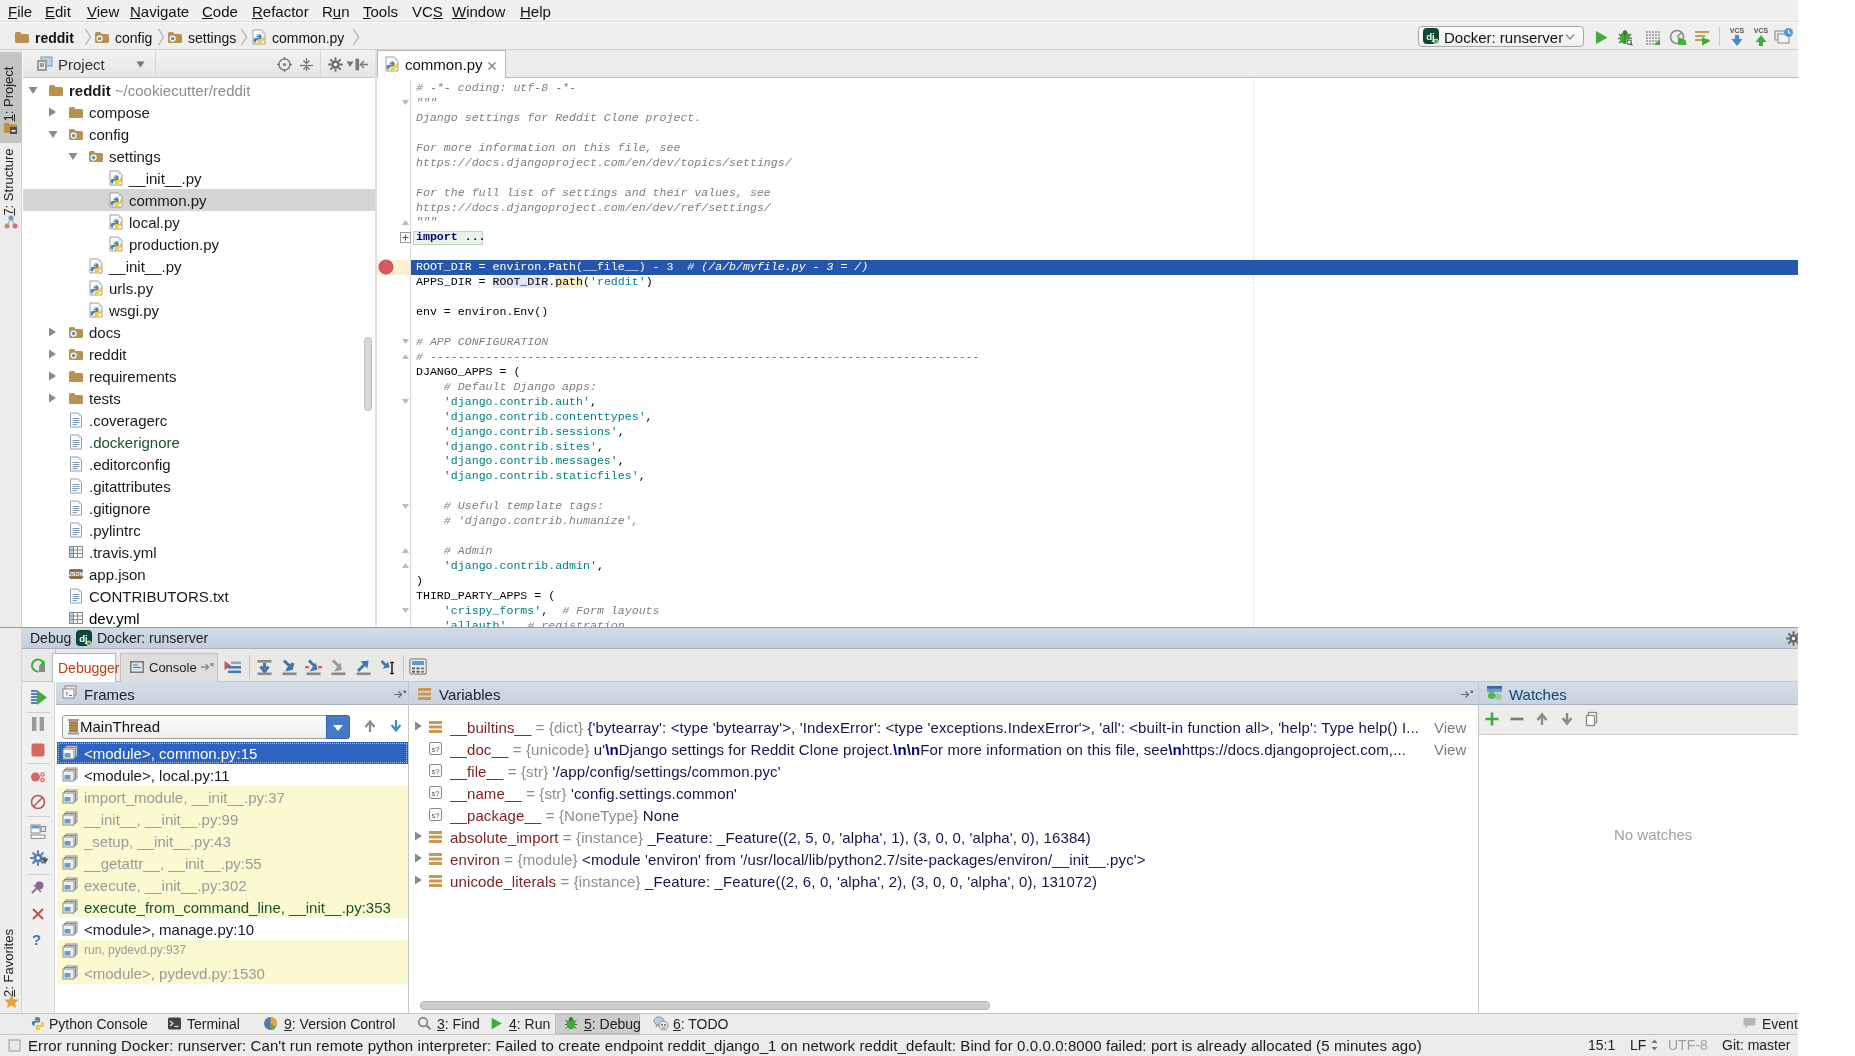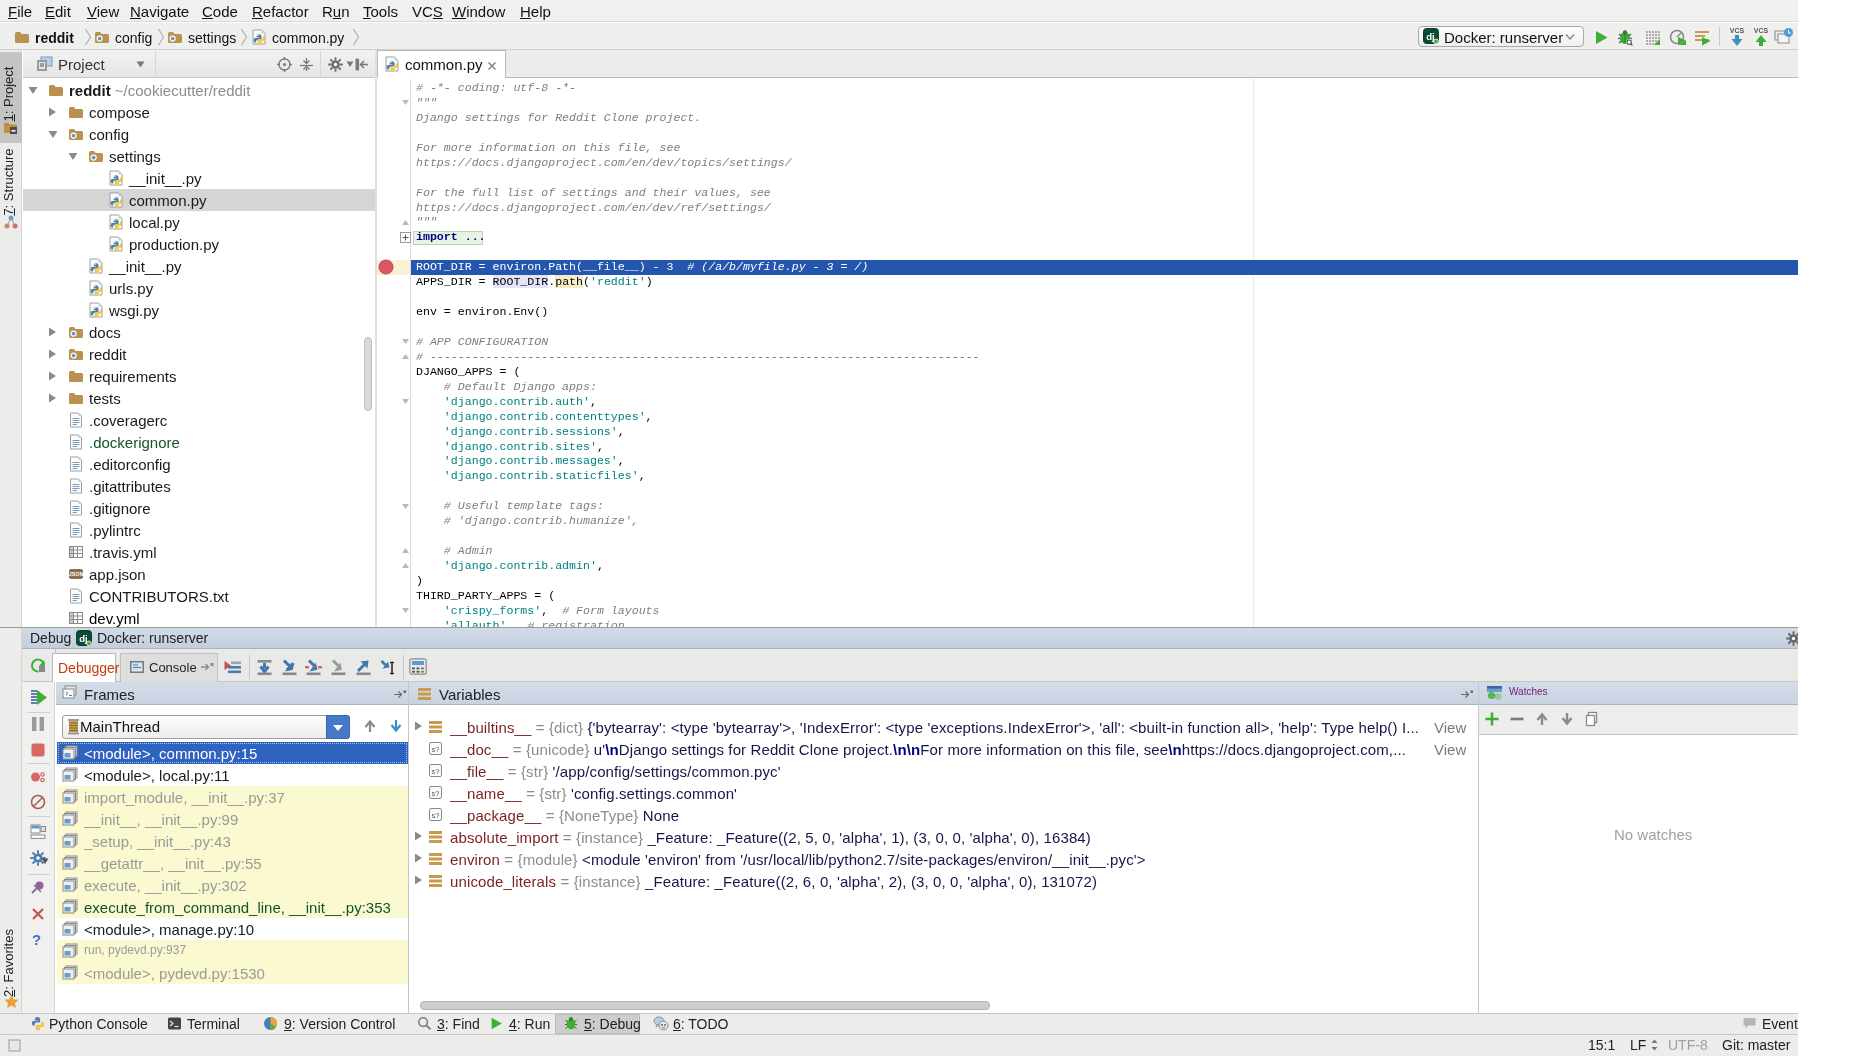--- a/index.html
+++ b/index.html
@@ -905,21 +905,21 @@
 <div class="a" style="left:450px;top:873px;width:1020px;height:18px;overflow:hidden;font-size:15px;letter-spacing:0.12px;color:#16164a;white-space:nowrap"><span class="vname">unicode_literals</span><span class="vtype"> = </span><span class="vtype">{instance}</span><span class="nbsp"> </span>_Feature: _Feature((2, 6, 0, 'alpha', 2), (3, 0, 0, 'alpha', 0), 131072)</div>
 <div class="a" style="left:420px;top:1001px;width:570px;height:9px;background:#cdcdcb;border:1px solid #b5b5b3;border-radius:4px"></div>
 <div class="a" style="left:1479px;top:682px;width:353px;height:23px;background:linear-gradient(#d4dce8,#c8d2e0);border-bottom:1px solid #a8b2c0"></div>
 <svg class="a" style="left:1486px;top:685px" width="17" height="16" viewBox="0 0 17 16">
       <rect x="1" y="1" width="15" height="6" fill="#6a9ec9"></rect>
       <rect x="1" y="1" width="15" height="2.6" fill="#3a66a8"></rect>
       <circle cx="5.5" cy="10.5" r="3.6" fill="#3fae37" opacity="0.85"></circle>
       <circle cx="12" cy="11.5" r="3.6" fill="#8fc98f" opacity="0.85"></circle>
       <line x1="8.5" y1="10.5" x2="9.5" y2="11" stroke="#555"></line>
     </svg>
-<div class="a" style="left:1509px;top:686px;font-size:10px;color:#701a75">Watches</div>
+<div class="a" style="left:1509px;top:686px;font-size:15px;color:#0c4a6e">Watches</div>
 <svg class="a" style="left:1814px;top:690px" width="12" height="9" viewBox="0 0 12 9">
       <path d="M0 4.5 L7 4.5 M4.5 1.5 L7.5 4.5 L4.5 7.5" stroke="#6a6a6a" stroke-width="1.2" fill="none"></path>
       <rect x="9.5" y="0.5" width="2.5" height="2.5" fill="#6a6a6a"></rect>
     </svg>
 <div class="a" style="left:1479px;top:705px;width:353px;height:30px;background:#ededec;border-bottom:1px solid #c6c6c4"></div>
 <svg class="a" style="left:1484px;top:711px" width="16" height="16" viewBox="0 0 16 16">
       <path d="M8 1.5 L8 14.5 M1.5 8 L14.5 8" stroke="#3fae37" stroke-width="2.6"></path>
     </svg>
 <svg class="a" style="left:1509px;top:711px" width="16" height="16" viewBox="0 0 16 16">
       <line x1="1.5" y1="8" x2="14.5" y2="8" stroke="#7a7a7a" stroke-width="2.6"></line>
@@ -986,20 +986,21 @@
     </svg>
 <div class="a" style="left:673px;top:1016px;font-size:14px;color:#222"><span class="u">6</span>: TODO</div>
 <svg class="a" style="left:1742px;top:1016px" width="15" height="14" viewBox="0 0 15 14">
       <path d="M1.5 2 H13.5 V9.5 H6.5 L3.5 12.5 L3.5 9.5 H1.5 Z" fill="#b5b5b5"></path>
     </svg>
 <div class="a" style="left:1762px;top:1016px;font-size:14px;color:#222">Event Log</div>
 <div class="a" style="left:0;top:1034px;width:1855px;height:22px;background:#ececeb;border-top:1px solid #c6c6c4"></div>
 <svg class="a" style="left:8px;top:1039px" width="13" height="13" viewBox="0 0 13 13">
       <rect x="1" y="1" width="11" height="11" fill="#e8e8e8" stroke="#9a9a9a"></rect>
     </svg>
+<div class="a" style="left:28px;top:1037px;font-size:15px;letter-spacing:0.1px;color:#1a1a1a">Error running Docker: runserver: Can't run remote python interpreter: Failed to create endpoint reddit_django_1 on network reddit_default: Bind for 0.0.0.0:8000 failed: port is already allocated (5 minutes ago)</div>
 <div class="a" style="left:1588px;top:1037px;font-size:14px;color:#222">15:1</div>
 <div class="a" style="left:1630px;top:1037px;font-size:14px;color:#222">LF</div>
 <svg class="a" style="left:1650px;top:1039px" width="9" height="12" viewBox="0 0 9 12">
       <path d="M4.5 0.5 L7.5 4 L1.5 4 Z" fill="#777"></path>
       <path d="M4.5 11.5 L7.5 8 L1.5 8 Z" fill="#777"></path>
     </svg>
 <div class="a" style="left:1668px;top:1037px;font-size:14px;color:#a0a0a0">UTF-8</div>
 <div class="a" style="left:1722px;top:1037px;font-size:14px;color:#222">Git: master</div>
 <svg class="a" style="left:1797px;top:1039px" width="9" height="12" viewBox="0 0 9 12">
       <path d="M4.5 0.5 L7.5 4 L1.5 4 Z" fill="#777"></path>

